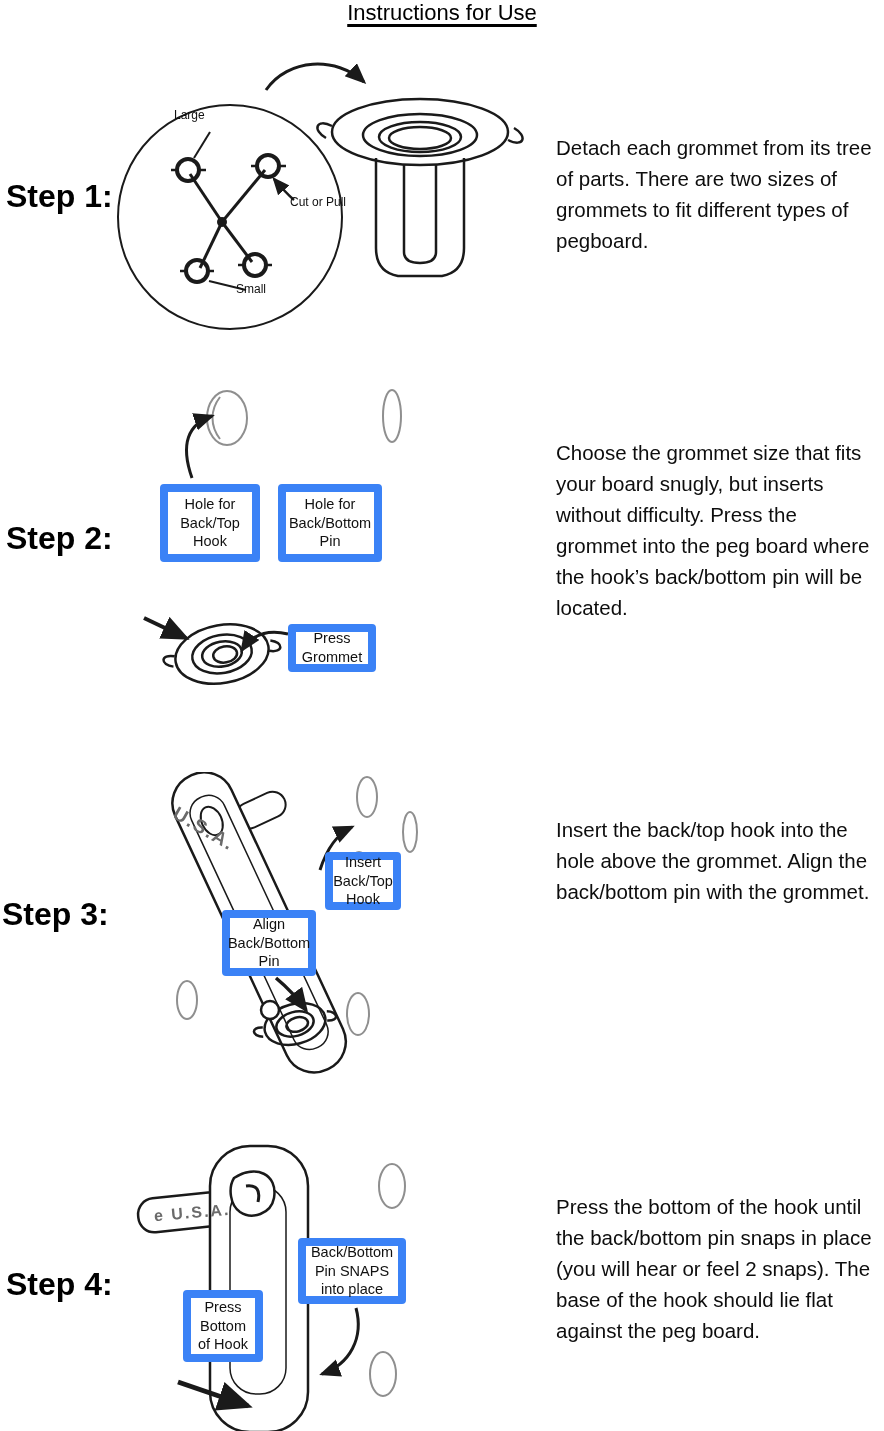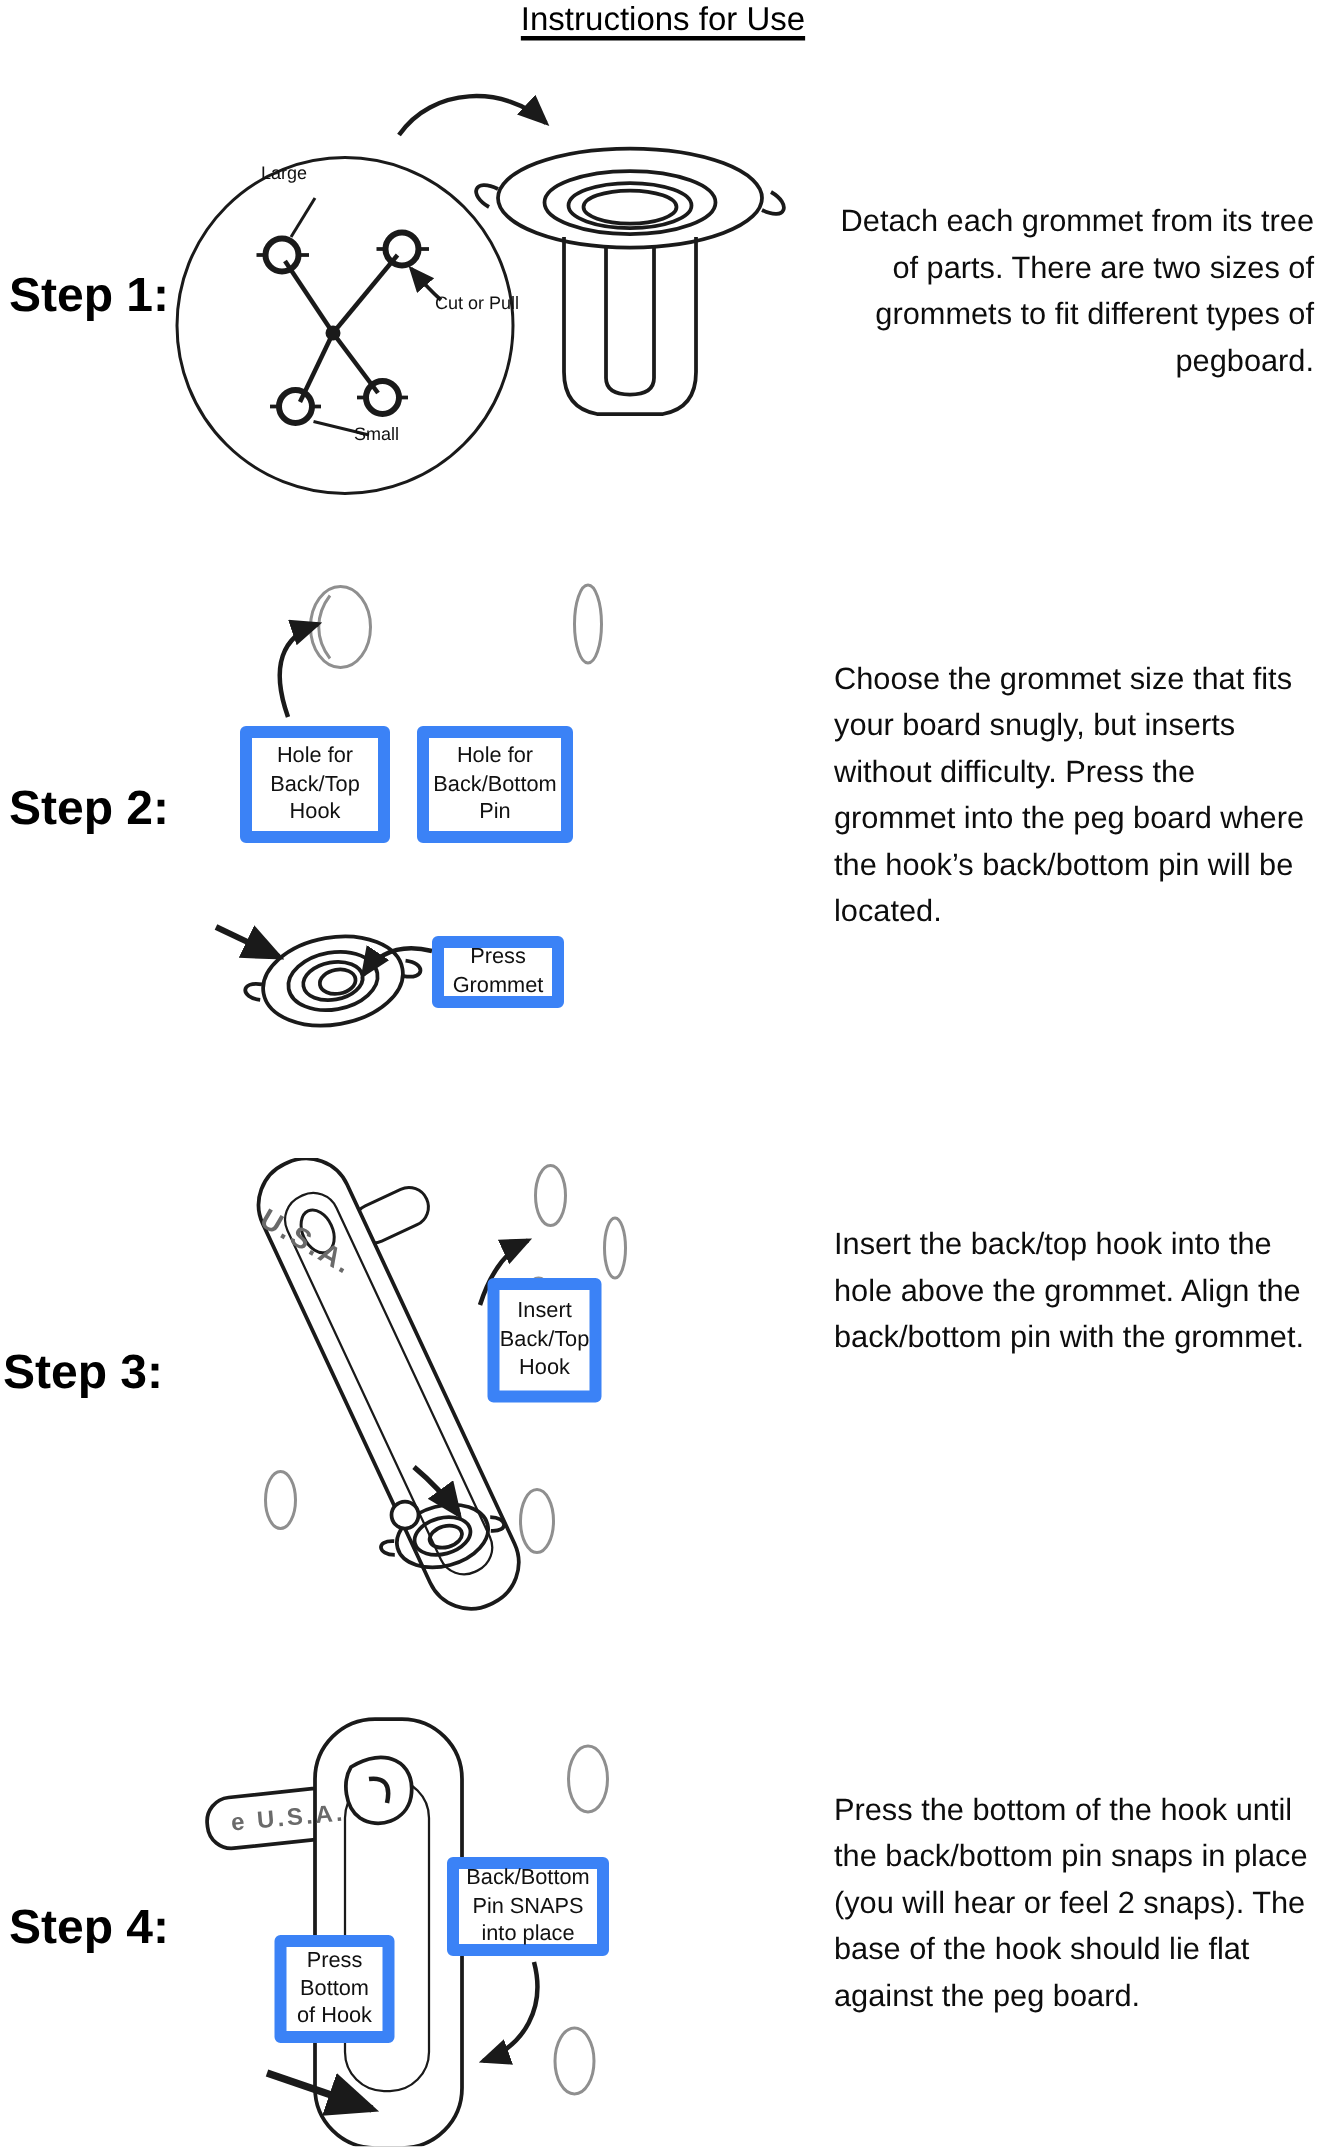--- a/index.html
+++ b/index.html
@@ -91,21 +91,21 @@
       <g fill="none" stroke="#1a1a1a" stroke-width="2.5">
         <path d="M266,106 L266,196 Q266,220 288,224 L332,224 Q354,220 354,196 L354,106"></path>
         <path d="M294,112 L294,200 Q294,211 310,211 Q326,211 326,200 L326,112"></path>
       </g>
     </svg>
     <span class="fig-label" style="left:64px; top:56px;">Large</span>
     <span class="fig-label" style="left:126px; top:230px;">Small</span>
     <span class="fig-label wrap" style="left:180px; top:140px; width:64px; line-height:21px;">Cut or Pull</span>
   </div>
 
-  <div class="step-text" style="top:132px;text-align:right;">Detach each grommet from its tree of parts. There are two sizes of grommets to fit different types of pegboard.</div>
+  <div class="step-text" style="top:132px;">Detach each grommet from its tree of parts. There are two sizes of grommets to fit different types of pegboard.</div>
 
   <div class="step-label" style="left:6px; top:520px;">Step 2:</div>
 
   <div class="fig" style="left:130px; top:372px; width:420px; height:335px;">
     <svg width="420" height="335" viewBox="0 0 420 335">
       <defs>
         <marker id="ah2" markerWidth="9" markerHeight="8" refX="6" refY="3" orient="auto">
           <path d="M0,0 L7,3 L0,6 z" fill="#1a1a1a"></path>
         </marker>
       </defs>
@@ -170,21 +170,22 @@
         <ellipse cx="165" cy="252" rx="19" ry="12" fill="none"></ellipse>
         <ellipse cx="167" cy="253" rx="11" ry="7" fill="none"></ellipse>
       </g>
       <circle cx="140" cy="238" r="9" fill="#ffffff" stroke="#1a1a1a" stroke-width="2.5"></circle>
 
       <path d="M190,98 C197,76 207,62 222,55" fill="none" stroke="#1a1a1a" stroke-width="3" marker-end="url(#ah3)"></path>
 
       <path d="M146,206 C158,216 168,227 176,238" fill="none" stroke="#1a1a1a" stroke-width="3.5" marker-end="url(#ah3)"></path>
     </svg>
     <span class="usa-label" style="left:40px; top:46px; font-size:19px; transform:rotate(30deg);">U.S.A.</span>
-    <div class="callout" style="left:195px; top:80px; width:76px; height:83px;">Insert Back/Top Hook</div>
+    <div class="callout" style="left:195px; top:80px; width:76px; height:58px;">Insert Back/Top Hook</div>
+    <div class="callout" style="left:92px; top:138px; width:94px; height:66px;">Align Back/Bottom Pin</div>
   </div>
 
   <div class="step-text" style="top:814px;">Insert the back/top hook into the hole above the grommet. Align the back/bottom pin with the grommet.</div>
 
   <div class="step-label" style="left:6px; top:1266px;">Step 4:</div>
 
   <div class="fig" style="left:130px; top:1140px; width:420px; height:295px;">
     <svg width="420" height="295" viewBox="0 0 420 295">
       <defs>
         <marker id="ah4" markerWidth="9" markerHeight="8" refX="6" refY="3" orient="auto">

